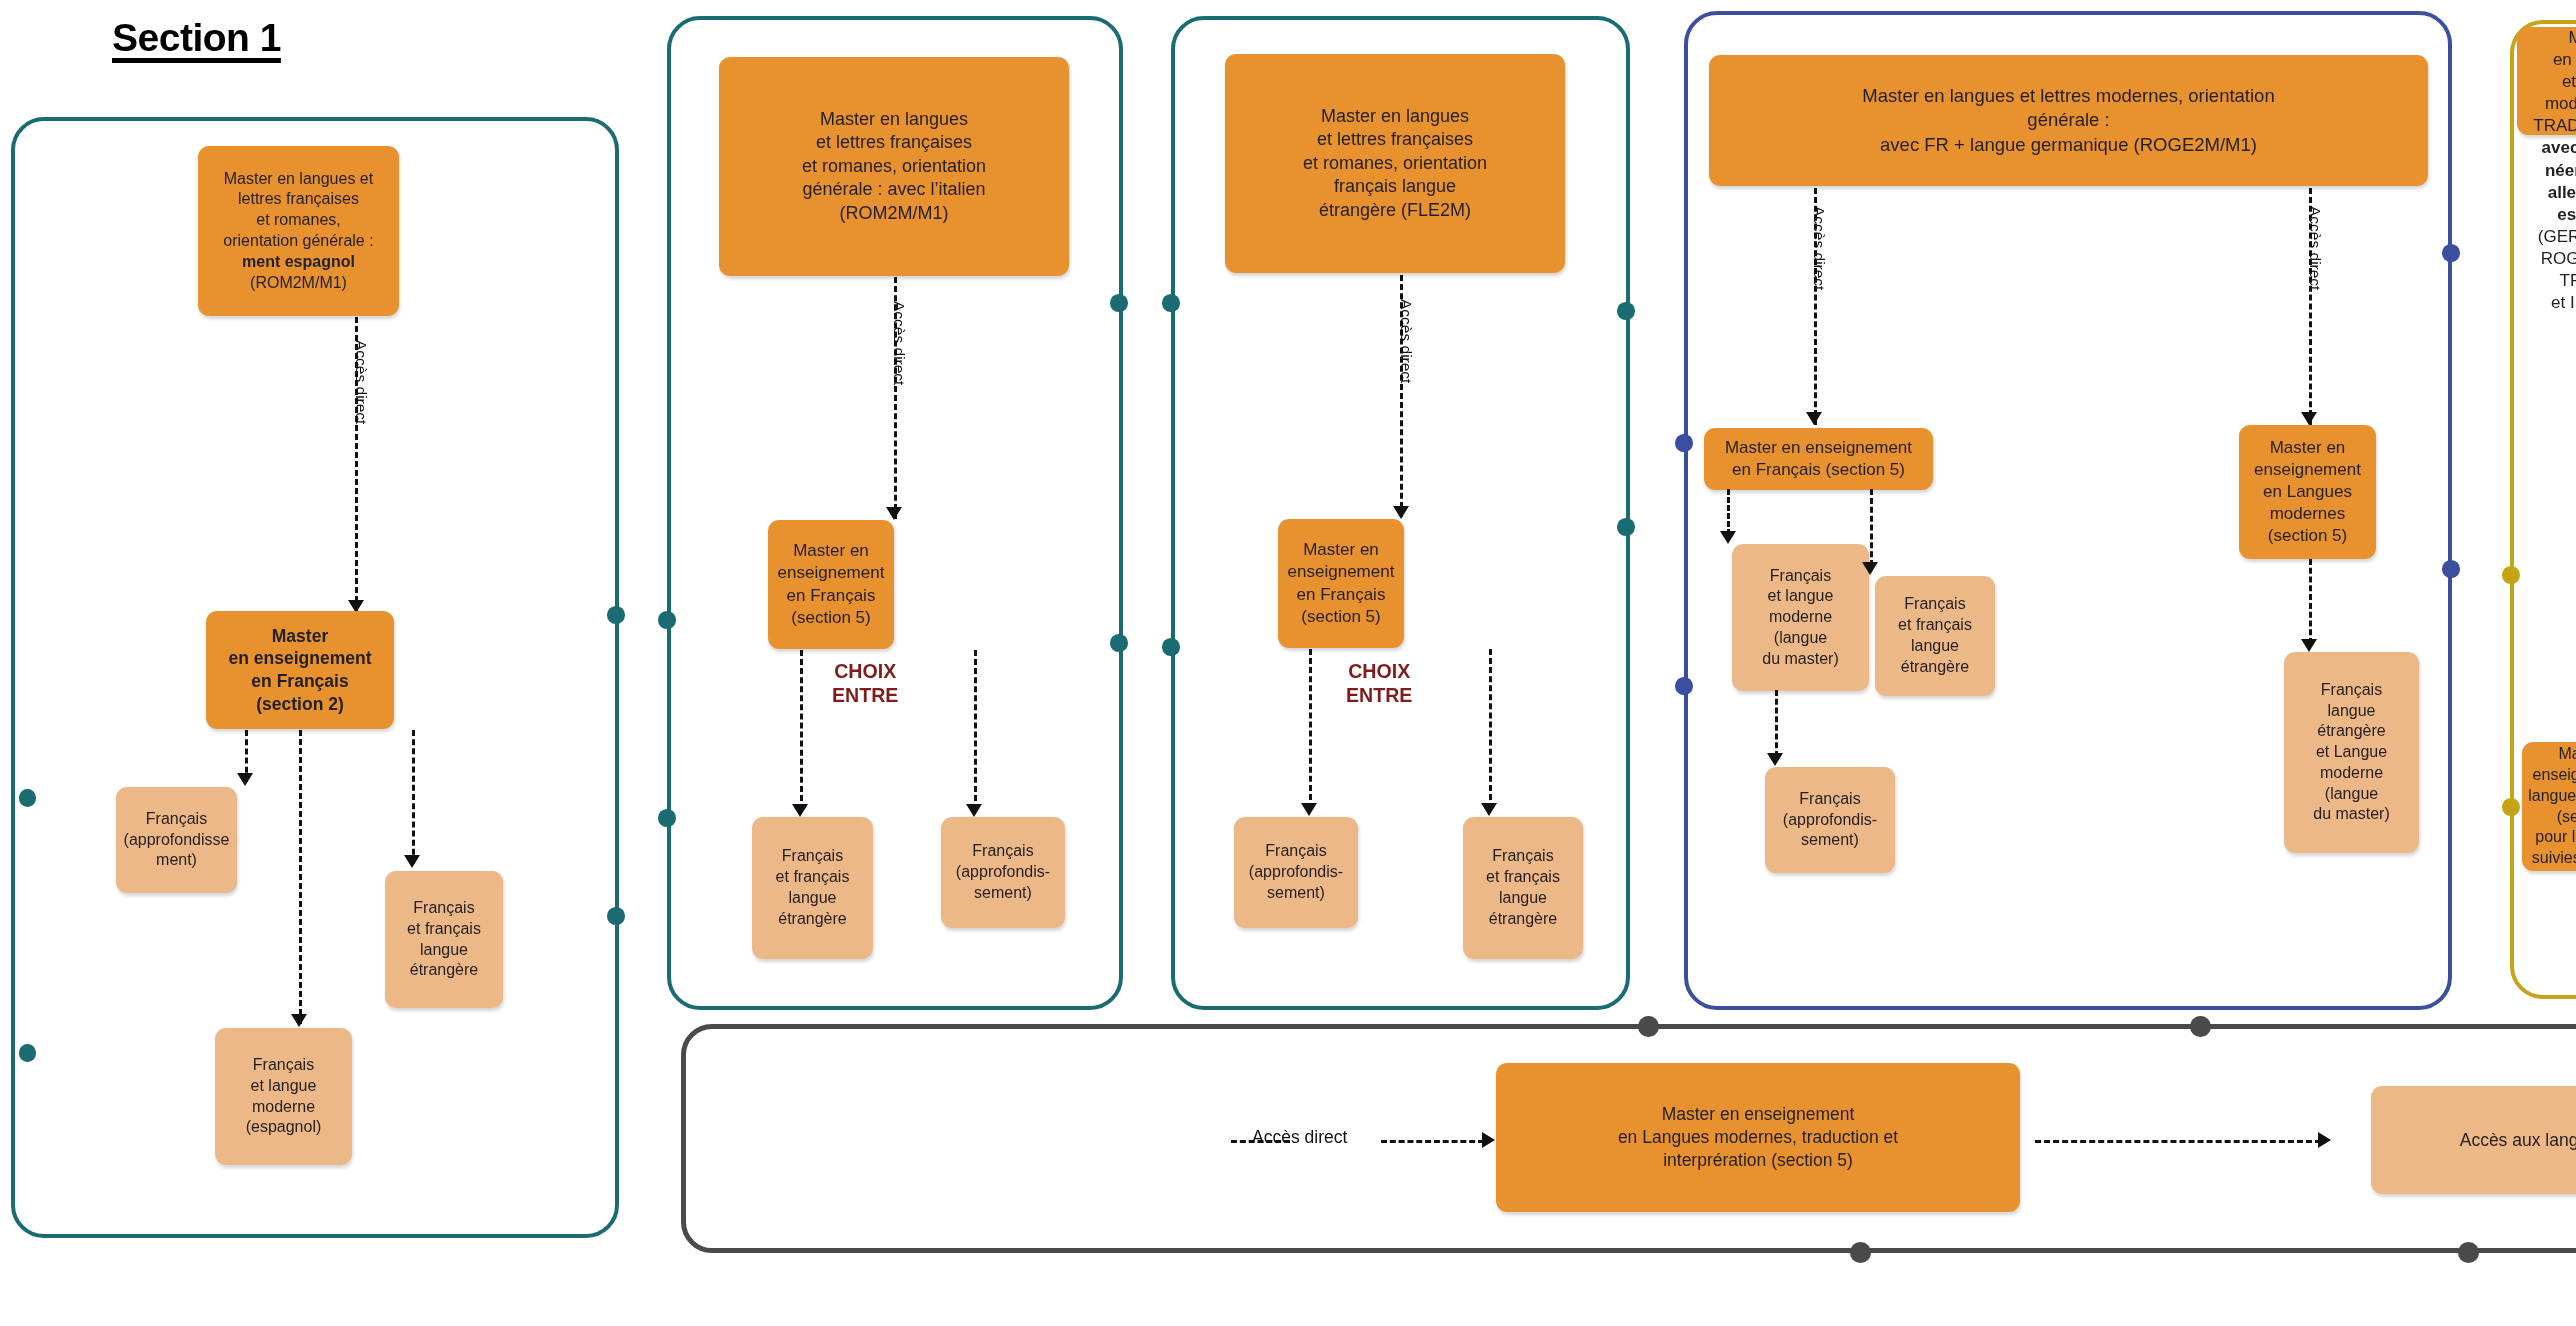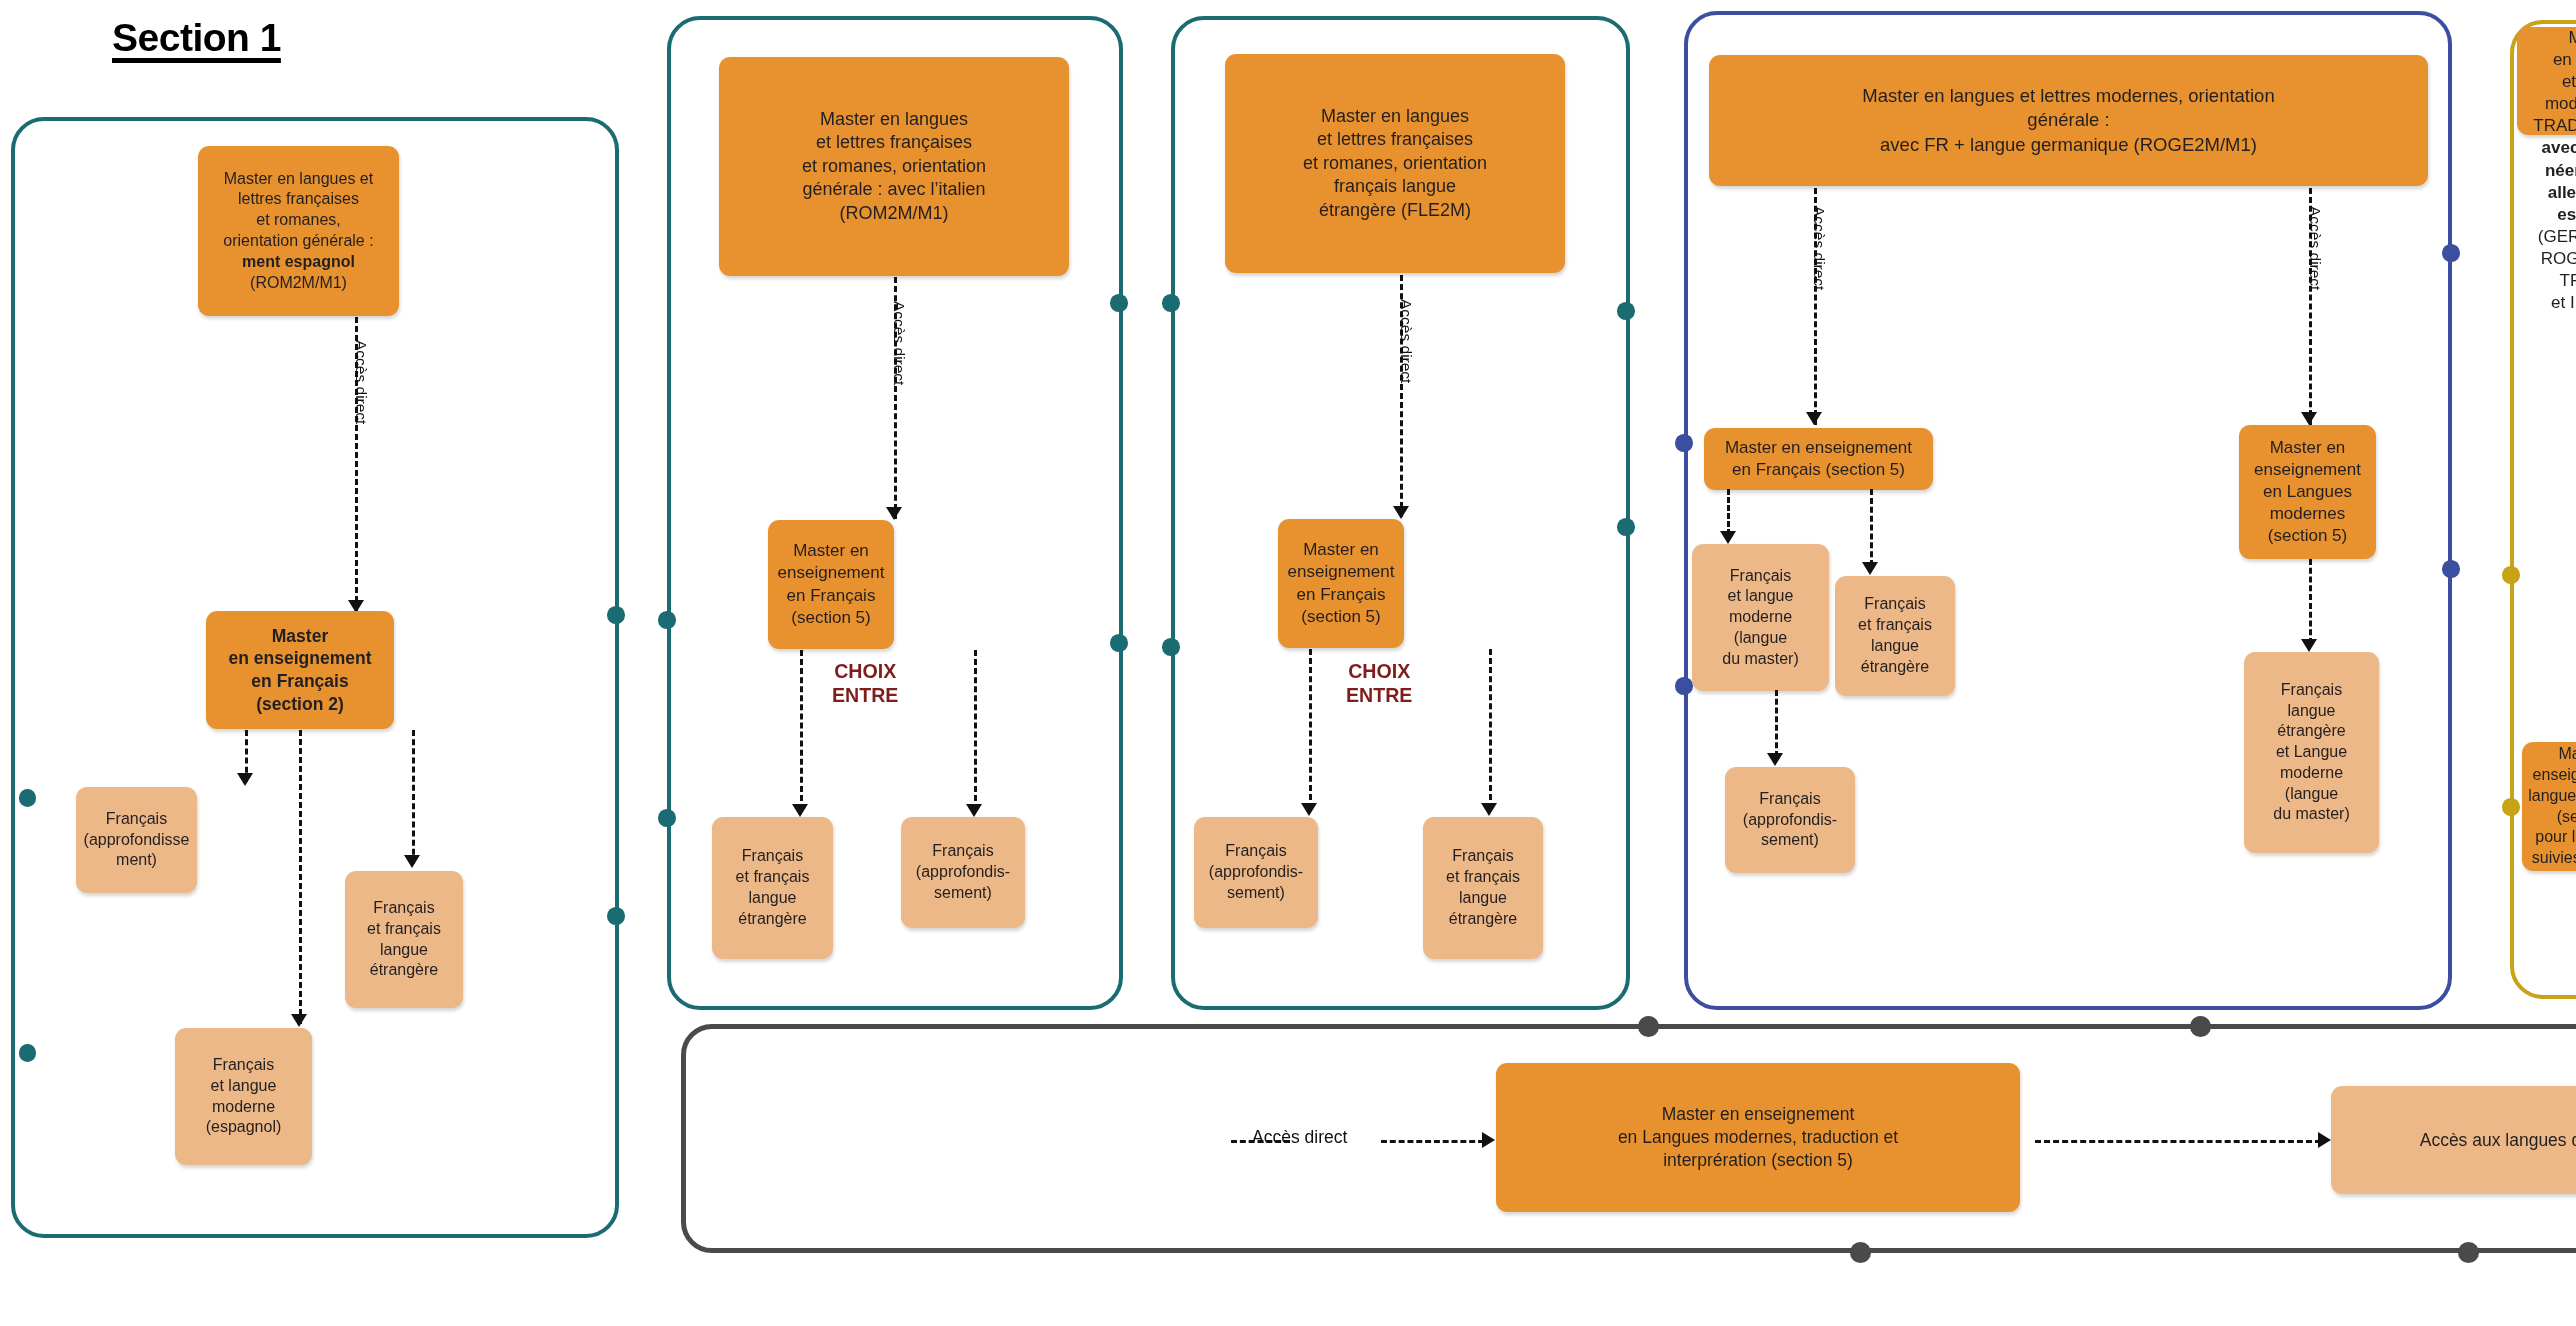--- a/index.html
+++ b/index.html
@@ -22,21 +22,21 @@
 
   
   .node{
     position:absolute;box-sizing:border-box;border-radius:11.3px;
     display:flex;align-items:center;justify-content:center;text-align:center;
     color:#231f20;line-height:1.30;padding:4.1px 5.2px;
     box-shadow:1px 2.1px 3.6px rgba(0,0,0,.16);
     font-size:16px;
   }
   .node.master{background:#E8922F;}
-  .node.light{background:#EDB887;}
+  .node.light{background:#EDB887;margin-left:40px;}
   .node b{font-weight:bold;}
 
   
   .vline{position:absolute;border-left:3.6px dashed #111;}
   .hline{position:absolute;border-top:3.6px dashed #111;}
   .arrow-d{position:absolute;width:0;height:0;
     border-left:8.2px solid transparent;border-right:8.2px solid transparent;
     border-top:13.4px solid #111;}
   .arrow-r{position:absolute;width:0;height:0;
     border-top:8.2px solid transparent;border-bottom:8.2px solid transparent;

